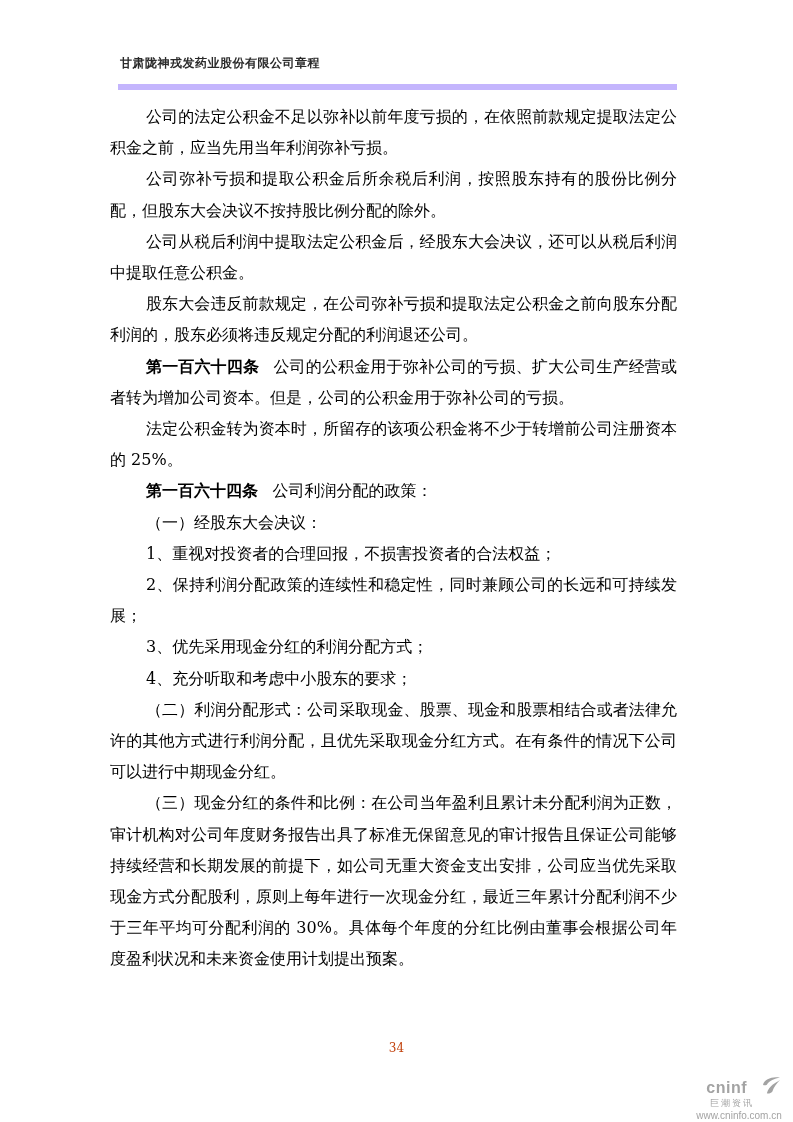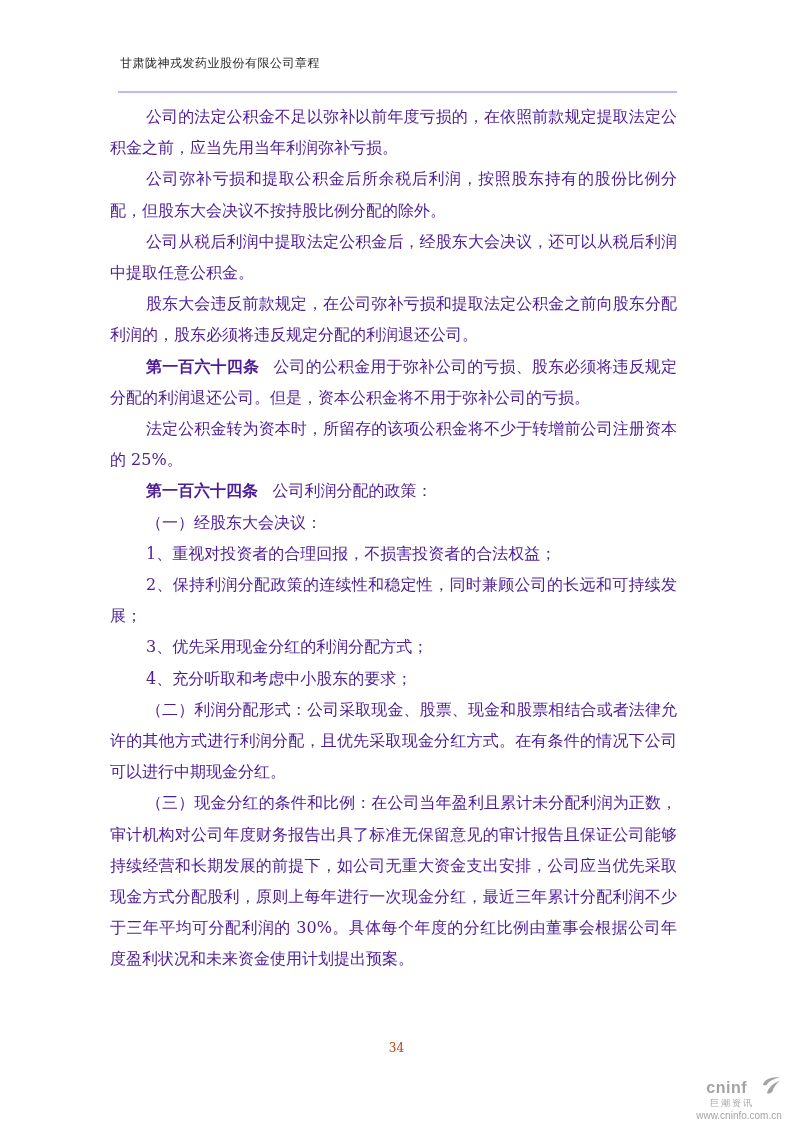--- a/index.html
+++ b/index.html
@@ -11,42 +11,43 @@
     background: #ffffff;
     overflow: hidden;
     font-family: "DejaVu Serif", "Liberation Serif", serif;
     color: #1c1c1c;
   }
   .header {
     position: absolute;
     left: 118px;
     top: 52px;
     width: 559px;
-    border-bottom: 2px solid #c4b5fd;
-    padding-bottom: 19px;
+    border-bottom: 6px solid #c4b5fd;
+    padding-bottom: 12px;
+    font-weight: bold;
   }
   .header-title {
     font-size: 12px;
     color: #2a2a2a;
     letter-spacing: 0.5px;
     padding-left: 2px;
   }
   .doc-body {
     position: absolute;
     left: 110px;
     top: 101px;
     width: 567px;
   }
   .doc-body p {
     margin: 0;
     font-size: 16px;
     line-height: 31.2px;
     text-align: justify;
     text-indent: 36px;
-    color: #4c1d95;
+    color: #000000;
   }
   .article-number {
     font-weight: 700;
     margin-right: 0.9em;
   }
   .page-number {
     position: absolute;
     left: 0;
     top: 1041px;
     width: 793px;
@@ -99,21 +100,21 @@
   <div class="doc-body">
   <p><span>公司的法定公积金不足以弥补以前年度亏损的，在依照前款规定提取法定公积金之前，应当先用当年利润弥补亏损。</span></p>
 
   <p><span>公司弥补亏损和提取公积金后所余税后利润，按照股东持有的股份比例分配，但股东大会决议不按持股比例分配的除外。</span></p>
 
   <p><span>公司从税后利润中提取法定公积金后，经股东大会决议，还可以从税后利润中提取任意公积金。</span></p>
 
   <p><span>股东大会违反前款规定，在公司弥补亏损和提取法定公积金之前向股东分配利润的，股东必须将违反规定分配的利润退还公司。</span></p>
 
 
-  <p><span class="article-number">第一百六十四条</span><span>公司的公积金用于弥补公司的亏损、股东必须将违反规定分配的利润退还公司。但是，资本公积金将不用于弥补公司的亏损。</span></p>
+  <p><span class="article-number">第一百六十四条</span><span>公司的公积金用于弥补公司的亏损、扩大公司生产经营或者转为增加公司资本。但是，公司的公积金用于弥补公司的亏损。</span></p>
 
   <p><span>法定公积金转为资本时，所留存的该项公积金将不少于转增前公司注册资本的 25%。</span></p>
 
   <p><span class="article-number">第一百六十四条</span><span>公司利润分配的政策：</span></p>
 
   <p><span>（一）经股东大会决议：</span></p>
 
   <p><span>1、重视对投资者的合理回报，不损害投资者的合法权益；</span></p>
 
   <p><span>2、保持利润分配政策的连续性和稳定性，同时兼顾公司的长远和可持续发展；</span></p>

